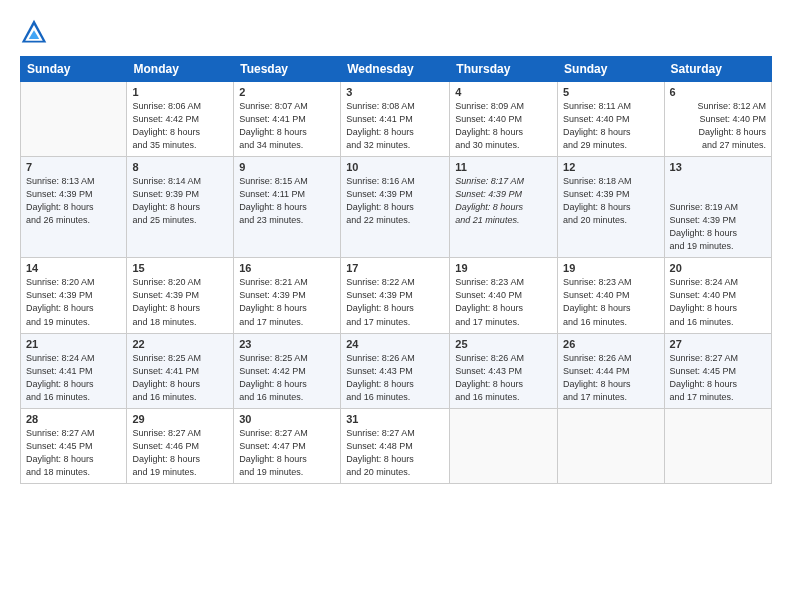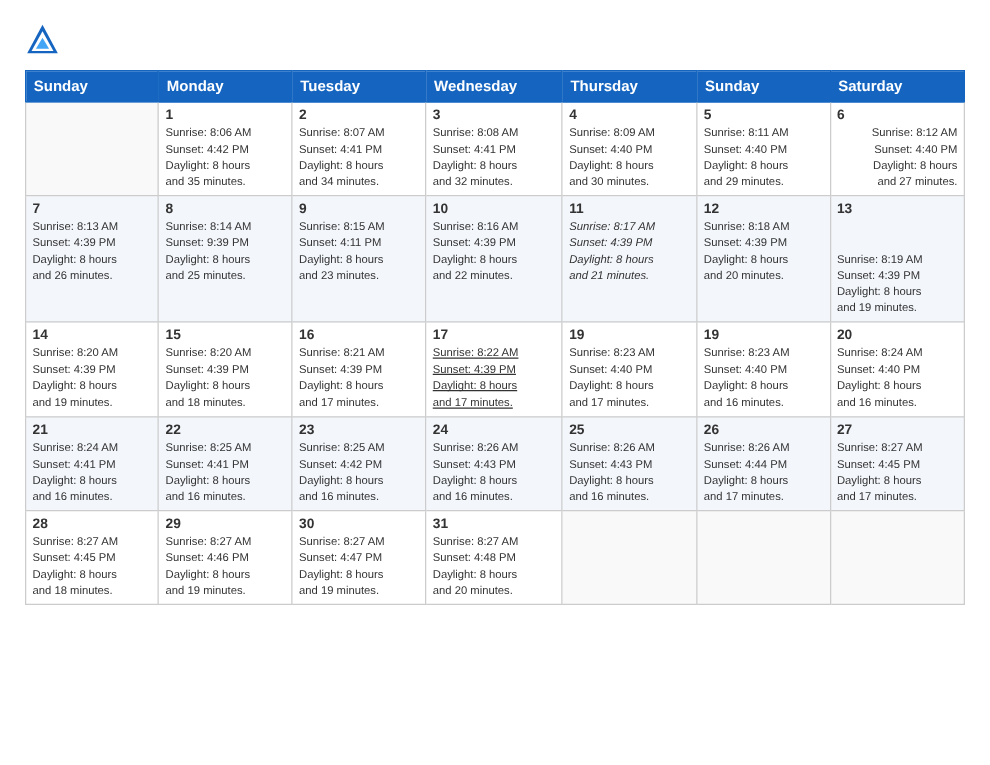--- a/index.html
+++ b/index.html
@@ -249,21 +249,21 @@
           </td>
           <td>
             <span class="day-num">16</span>
             <div class="day-info" style="white-space: pre-line;">Sunrise: 8:21 AM
 Sunset: 4:39 PM
 Daylight: 8 hours
 and 17 minutes.</div>
           </td>
           <td>
             <span class="day-num">17</span>
-            <div class="day-info" style="white-space: pre-line; text-decoration: underline;">Sunrise: 8:22 AM
+            <div class="day-info" style="white-space: pre-line;">Sunrise: 8:22 AM
 Sunset: 4:39 PM
 Daylight: 8 hours
 and 17 minutes.</div>
           </td>
           <td>
             <span class="day-num">19</span>
             <div class="day-info" style="white-space: pre-line;">Sunrise: 8:23 AM
 Sunset: 4:40 PM
 Daylight: 8 hours
 and 17 minutes.</div>

